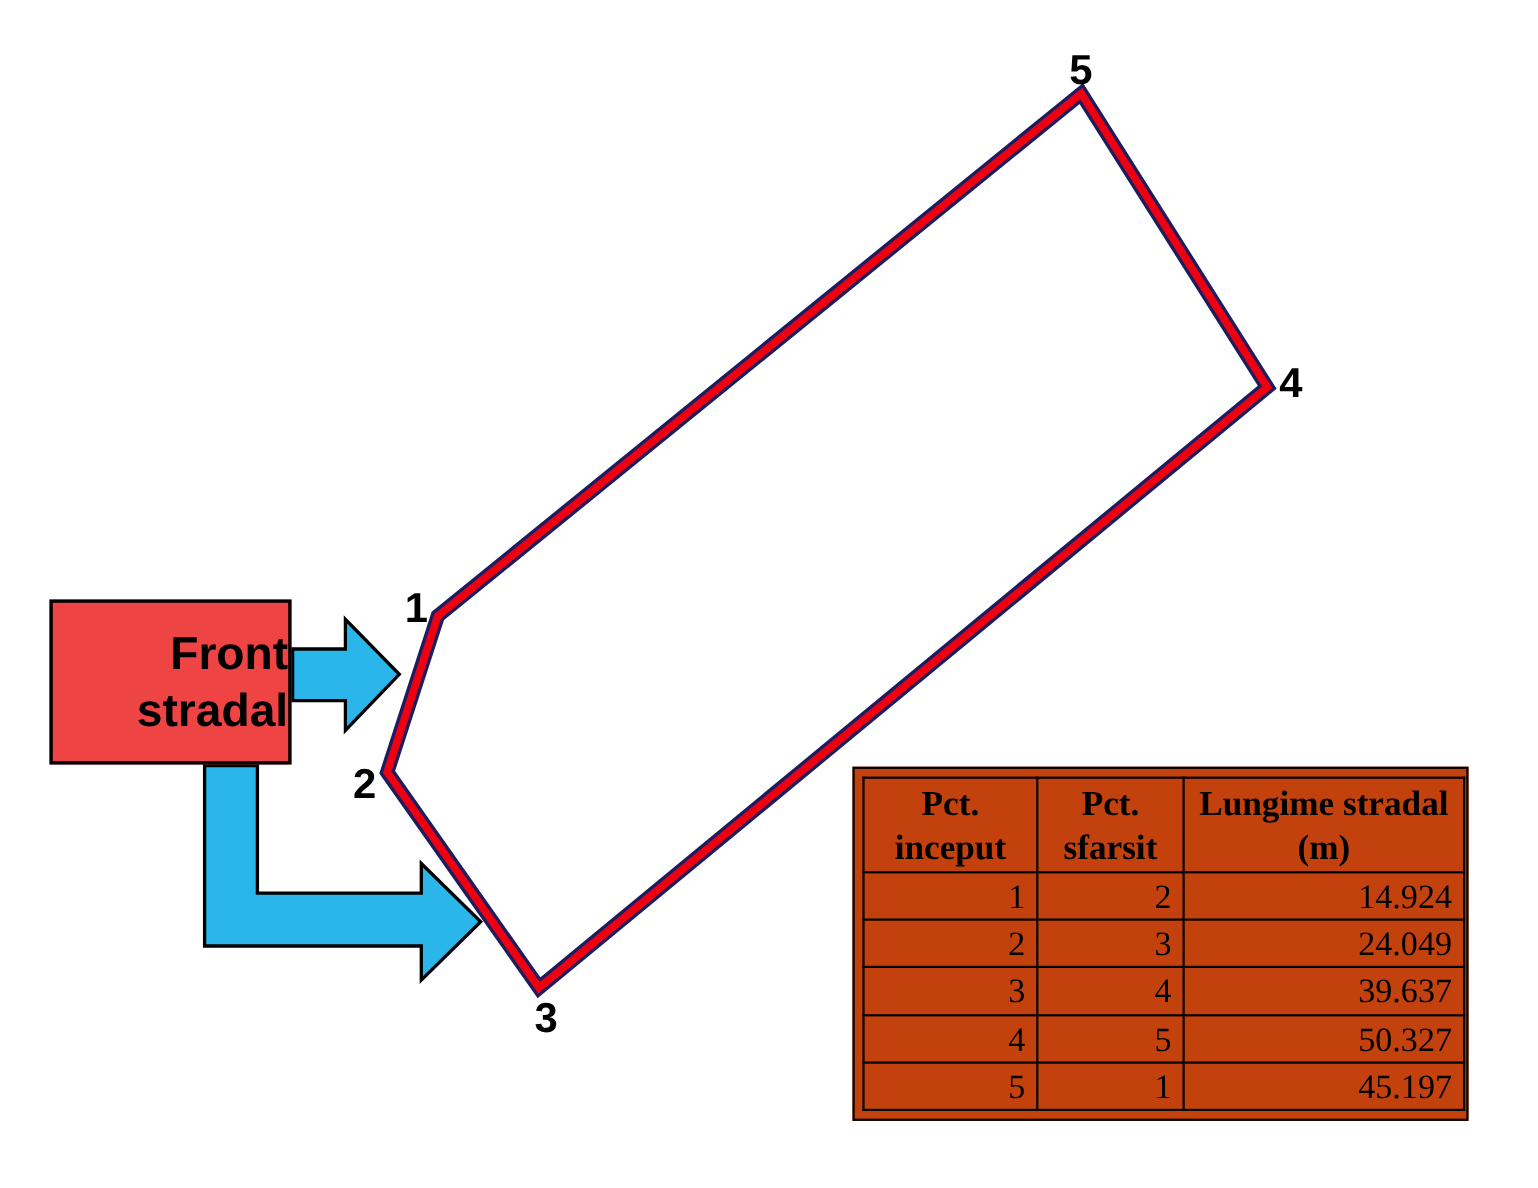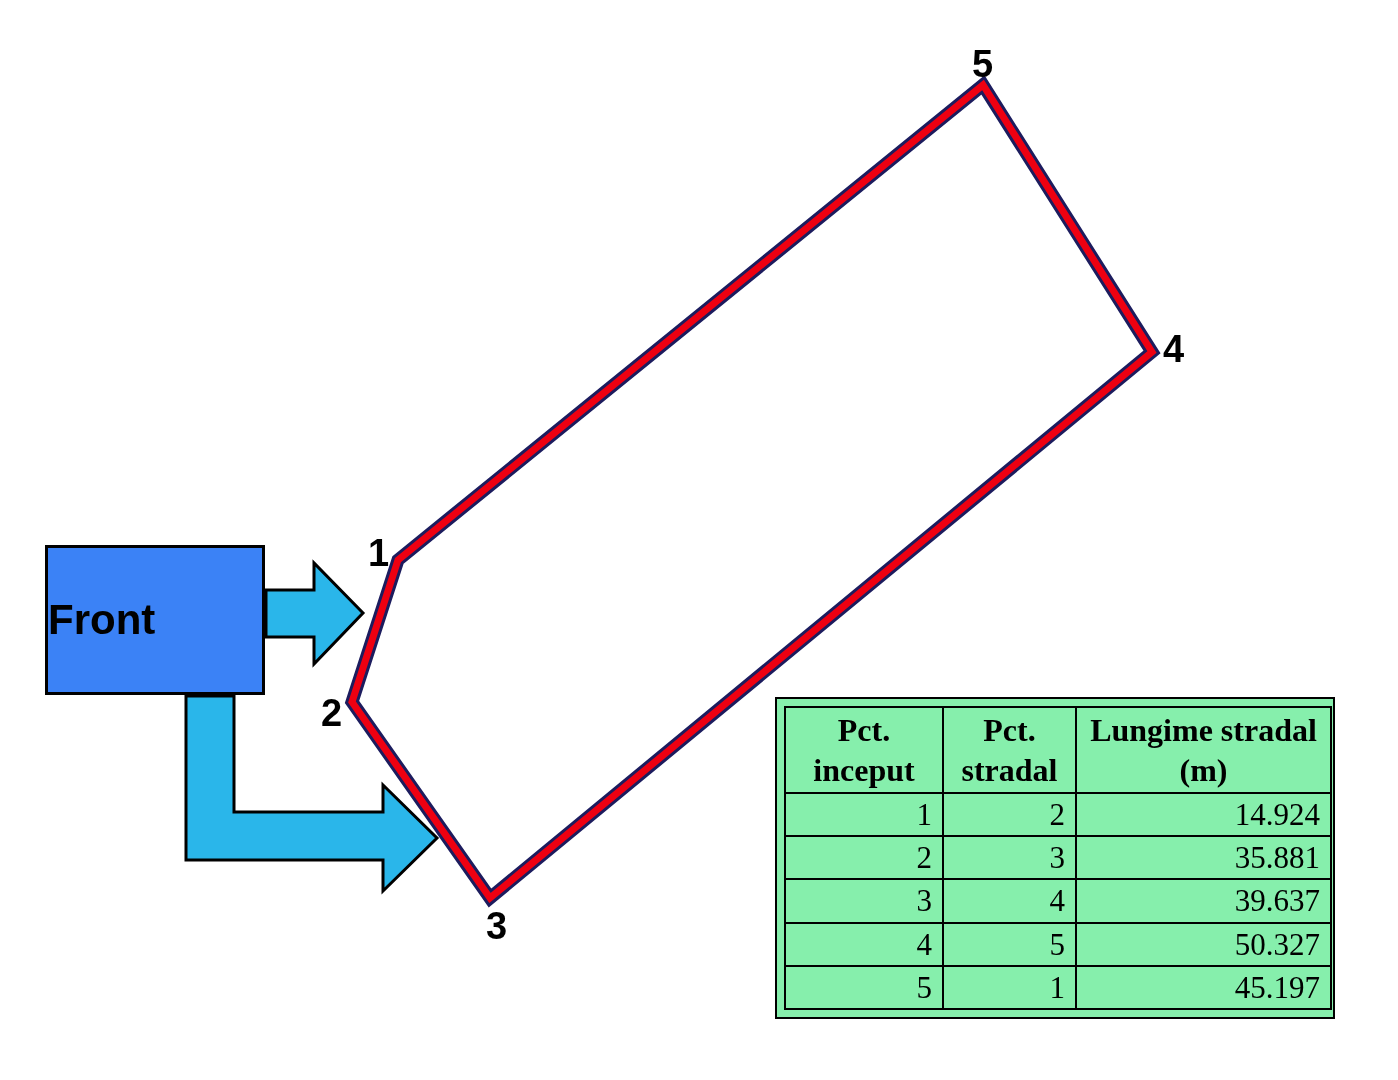--- a/index.html
+++ b/index.html
@@ -30,41 +30,41 @@
     color: #000000;
     line-height: 1;
   }
   .front-box {
     position: absolute;
     left: 45px;
     top: 545px;
     width: 214px;
     height: 144px;
     border: 3px solid #000000;
-    background: #3b82f6;
+    background: #ef4444;
     display: flex;
     flex-direction: column;
-    align-items: flex-start;
+    align-items: flex-end;
     justify-content: center;
     text-align: center;
   }
   .front-box .line {
     font-family: "Liberation Sans", sans-serif;
     font-weight: bold;
     font-size: 42px;
     color: #000000;
     line-height: 1.25;
   }
   .seg-table-wrap {
     position: absolute;
     left: 775px;
     top: 697px;
     width: 560px;
     border: 2px solid #000000;
-    background: #86efac;
+    background: #c2410c;
     padding: 7px;
     box-sizing: border-box;
   }
   table.seg-table {
     width: 100%;
     border-collapse: collapse;
     font-family: "Liberation Serif", serif;
     table-layout: fixed;
   }
   table.seg-table th,
@@ -109,46 +109,47 @@
   </svg>
 
   <div class="vertex-label" style="left:972px; top:45px;">5</div>
   <div class="vertex-label" style="left:1163px; top:330px;">4</div>
   <div class="vertex-label" style="left:368px; top:534px;">1</div>
   <div class="vertex-label" style="left:321px; top:694px;">2</div>
   <div class="vertex-label" style="left:486px; top:907px;">3</div>
 
   <div class="front-box">
     <div class="line">Front</div>
+    <div class="line">stradal</div>
   </div>
 
   <div class="seg-table-wrap">
     <table class="seg-table">
       <colgroup>
           <col class="c1">
           <col class="c2">
           <col class="c3">
         </colgroup>
       <thead>
         <tr>
           <th>Pct. inceput</th>
-          <th>Pct. stradal</th>
+          <th>Pct. sfarsit</th>
           <th>Lungime stradal (m)</th>
         </tr>
       </thead>
       <tbody>
         <tr>
           <td>1</td>
           <td>2</td>
           <td>14.924</td>
         </tr>
         <tr>
           <td>2</td>
           <td>3</td>
-          <td>35.881</td>
+          <td>24.049</td>
         </tr>
         <tr>
           <td>3</td>
           <td>4</td>
           <td>39.637</td>
         </tr>
         <tr>
           <td>4</td>
           <td>5</td>
           <td>50.327</td>

